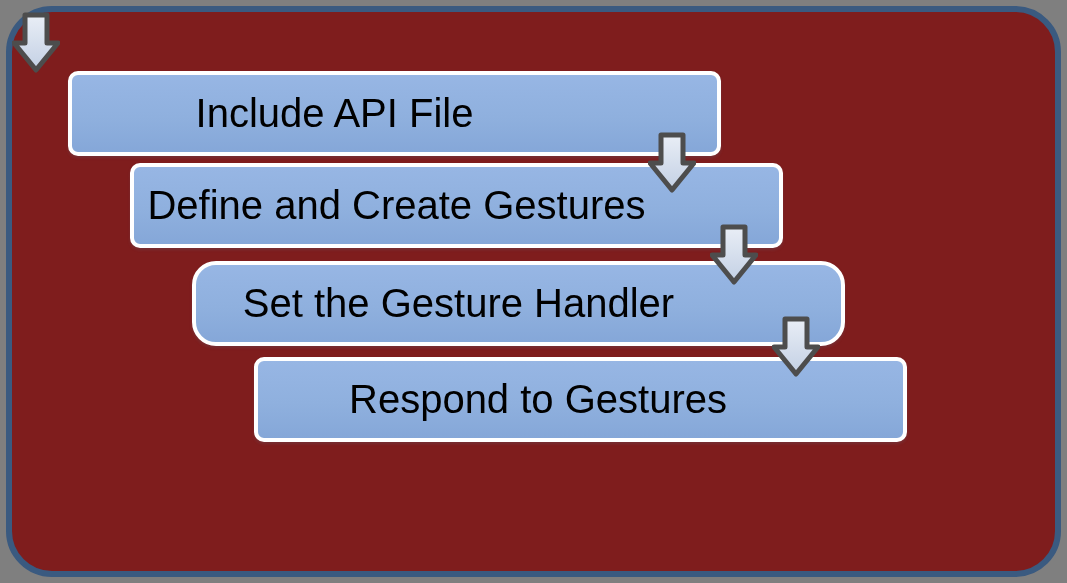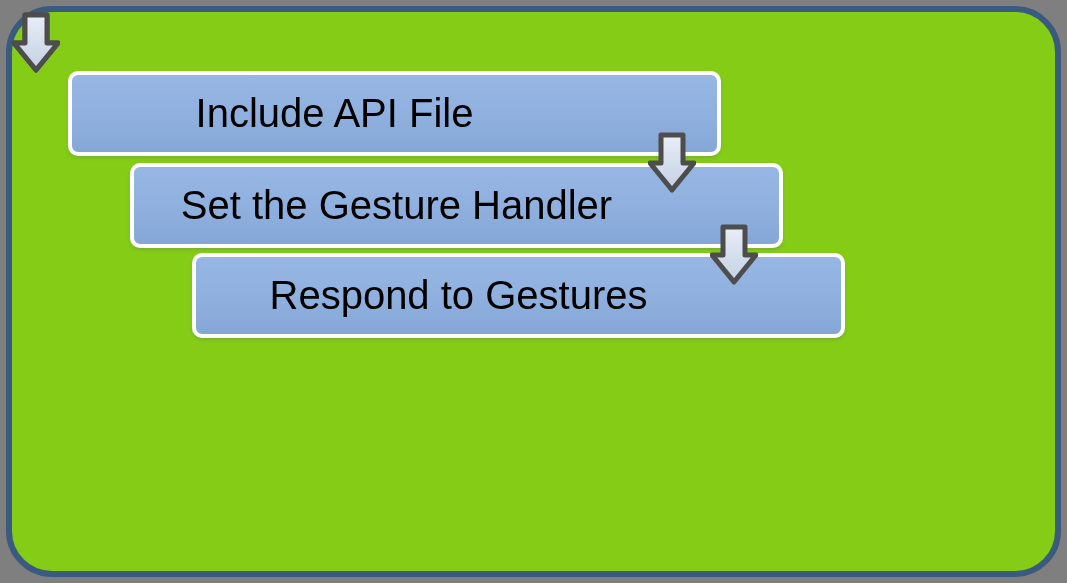--- a/index.html
+++ b/index.html
@@ -16,40 +16,40 @@
   }
   .frame {
     position: absolute;
     left: 6px;
     top: 6px;
     width: 1055px;
     height: 571px;
     box-sizing: border-box;
     border: 6px solid #3a5a80;
     border-radius: 46px;
-    background: #84cc16;
+    background: #7f1d1d;
   }
   .step-box {
     position: absolute;
     width: 653px;
     height: 85px;
     box-sizing: border-box;
     border: 4px solid #ffffff;
     border-radius: 10px;
     background: linear-gradient(180deg, #97b6e4 0%, #8fb0de 55%, #85a7d8 100%);
     box-shadow: 0 2px 3px rgba(90,100,120,0.25);
     display: flex;
     align-items: center;
     justify-content: center;
     padding-right: 120px; 
   }
   .step-box:nth-of-type(1) { left: 56px;  top: 59px;  }
   .step-box:nth-of-type(2) { left: 118px; top: 151px; }
-  .step-box:nth-of-type(3) { left: 180px; top: 241px; }
-  .step-box:nth-of-type(4) { left: 242px; top: 331px; padding-left: 35px; }
+  .step-box:nth-of-type(3) { left: 180px; top: 249px; border-radius: 24px; }
+  .step-box:nth-of-type(4) { left: 242px; top: 345px; padding-left: 35px; }
   .step-box:nth-of-type(5) { left: 304px; top: 427px; }
   .step-label {
     font-size: 40px;
     color: #000000;
     white-space: nowrap;
     letter-spacing: 0px;
   }
   .arrow {
     position: absolute;
     width: 48px;
@@ -63,20 +63,23 @@
 </style>
 </head>
 <body>
 
 <div class="frame">
 
   <div class="step-box">
     <span class="step-label">Include API File</span>
   </div>
 
+  <div class="step-box">
+    <span class="step-label">Define and Create Gestures</span>
+  </div>
 
   <div class="step-box">
     <span class="step-label">Set the Gesture Handler</span>
   </div>
 
   <div class="step-box">
     <span class="step-label">Respond to Gestures</span>
   </div>
 
 

